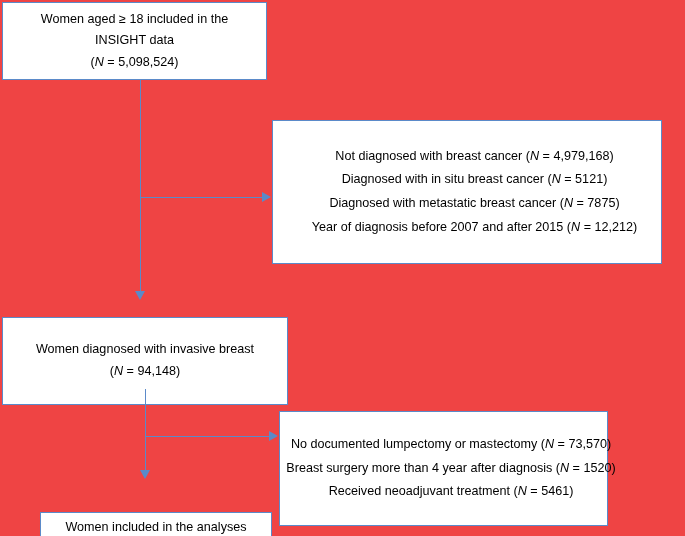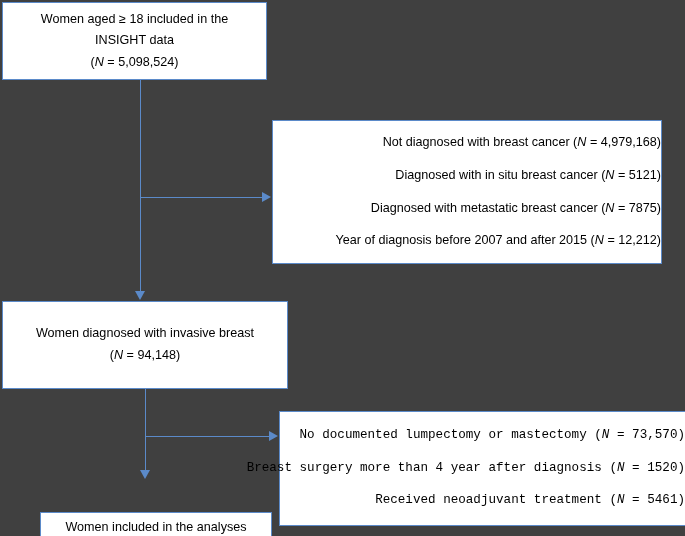--- a/index.html
+++ b/index.html
@@ -7,54 +7,54 @@
     padding: 0;
     background: #ffffff;
   }
   body {
     font-family: "Liberation Sans", sans-serif;
   }
   #flowchart {
     position: relative;
     width: 685px;
     height: 536px;
-    background: #404040;
+    background: #ef4444;
     overflow: hidden;
   }
   .node {
     position: absolute;
     box-sizing: border-box;
     border: 1.4px solid #5b8ac9;
     background: #ffffff;
     display: flex;
     flex-direction: column;
     justify-content: center;
   }
   .node.centered {
     align-items: center;
     text-align: center;
   }
   .node.listed {
-    align-items: flex-end;
+    align-items: center;
     text-align: left;
   }
   .line {
     font-size: 12.6px;
     color: #000000;
     line-height: 1.55;
     white-space: nowrap;
   }
   .node.centered .line {
     line-height: 1.72;
   }
   .node.listed .line {
     padding-left: 15px;
   }
   .node.listed .line + .line {
-    margin-top: 13px;
+    margin-top: 4px;
   }
   .ital {
     font-style: italic;
   }
   
   .conn {
     position: absolute;
     background: #5b8ac9;
   }
   .vline {
@@ -97,32 +97,32 @@
   <div class="conn hline" style="left:140px; top:196.5px; width:123px;"></div>
   <div class="arrow-right" style="left:262px; top:191.5px;"></div>
 
   <div class="node listed" style="left:272px; top:120px; width:390px; height:144px;">
     <div class="line"><span>Not diagnosed with breast cancer (</span><span class="ital">N</span><span> = 4,979,168)</span></div>
     <div class="line"><span>Diagnosed with in situ breast cancer (</span><span class="ital">N</span><span> = 5121)</span></div>
     <div class="line"><span>Diagnosed with metastatic breast cancer (</span><span class="ital">N</span><span> = 7875)</span></div>
     <div class="line"><span>Year of diagnosis before 2007 and after 2015 (</span><span class="ital">N</span><span> = 12,212)</span></div>
   </div>
 
-  <div class="node centered" style="left:2px; top:301px; width:286px; height:88px;">
+  <div class="node centered" style="left:2px; top:317px; width:286px; height:88px;">
     <div class="line">Women diagnosed with invasive breast</div>
     <div class="line"><span>(</span><span class="ital">N</span><span> = 94,148)</span></div>
   </div>
 
   <div class="conn vline" style="left:144.5px; top:389px; height:82px;"></div>
   <div class="arrow-down" style="left:139.5px; top:470px;"></div>
 
   <div class="conn hline" style="left:145px; top:435.5px; width:125px;"></div>
   <div class="arrow-right" style="left:269px; top:430.5px;"></div>
 
-  <div class="node listed" style="left:279px; top:411px; width:407px; height:115px;font-family:Liberation Mono, monospace;">
+  <div class="node listed" style="left:279px; top:411px; width:329px; height:115px;">
     <div class="line"><span>No documented lumpectomy or mastectomy (</span><span class="ital">N</span><span> = 73,570)</span></div>
     <div class="line"><span>Breast surgery more than 4 year after diagnosis (</span><span class="ital">N</span><span> = 1520)</span></div>
     <div class="line"><span>Received neoadjuvant treatment (</span><span class="ital">N</span><span> = 5461)</span></div>
   </div>
 
   <div class="node centered" style="left:40px; top:480px; width:232px; height:53px;margin-top:32px;">
     <div class="line">Women included in the analyses</div>
     <div class="line"><span>(</span><span class="ital">N</span><span> = 19,871)</span></div>
   </div>
 

